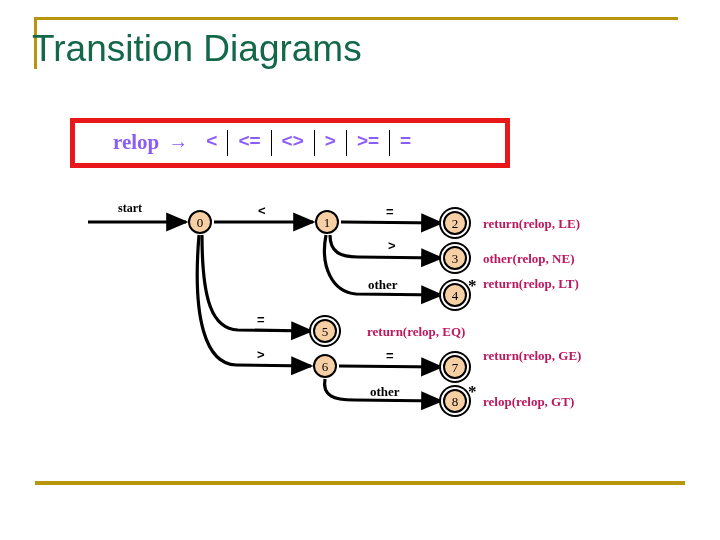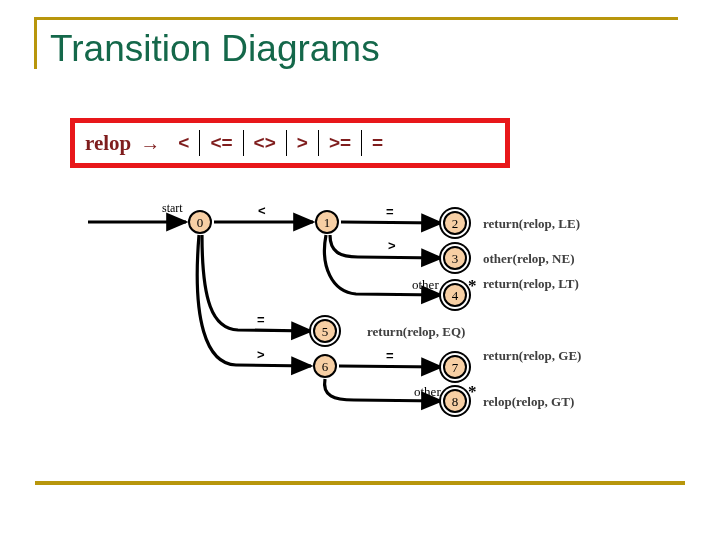--- a/index.html
+++ b/index.html
@@ -42,21 +42,21 @@
     position: absolute;
     left: 35px;
     top: 481px;
     width: 650px;
     height: 4px;
     background: #b8960c;
   }
 
   #page-title {
     position: absolute;
-    left: 50px;
+    left: 32px;
     top: 28px;
     font-family: "Liberation Sans", sans-serif;
     font-size: 37px;
     font-weight: normal;
     color: #14684a;
     letter-spacing: 0px;
     white-space: nowrap;
   }
 
   
@@ -67,27 +67,28 @@
     width: 440px;
     height: 50px;
     border: 5px solid #e8171a;
     background: #ffffff;
     box-sizing: border-box;
     display: flex;
     align-items: center;
   }
   #grammar-inner {
     display: flex;
-    align-items: center;
+    align-items: flex-start;
     padding-left: 10px;
     font-family: "Liberation Serif", serif;
     font-weight: bold;
     font-size: 21px;
-    color: #7f1d1d;
-    white-space: nowrap;
+    color: #8b5cf6;
+    white-space: nowrap;
+    margin-left: 28px;
   }
   #grammar-inner .nt {
     font-style: normal;
     margin-right: 9px;
   }
   #grammar-inner .arrow {
     margin-right: 8px;
     font-size: 20px;
   }
   #grammar-inner .alt {
@@ -146,31 +147,30 @@
   .edge-label {
     position: absolute;
     font-family: "Liberation Sans", sans-serif;
     font-weight: bold;
     font-size: 13px;
     color: #000000;
     white-space: nowrap;
   }
   .edge-label.serif {
     font-family: "Liberation Serif", serif;
-    font-weight: normal;
-    font-size: 13px;
-    margin-left: 44px;
+    font-weight: bold;
+    font-size: 13px;
   }
 
   .action {
     position: absolute;
     font-family: "Liberation Serif", serif;
     font-weight: bold;
     font-size: 13px;
-    color: #404040;
+    color: #be185d;
     white-space: nowrap;
   }
 </style>
 </head>
 <body>
 
 <div id="slide">
 
   <div class="rule-top"></div>
   <div class="rule-left"></div>

